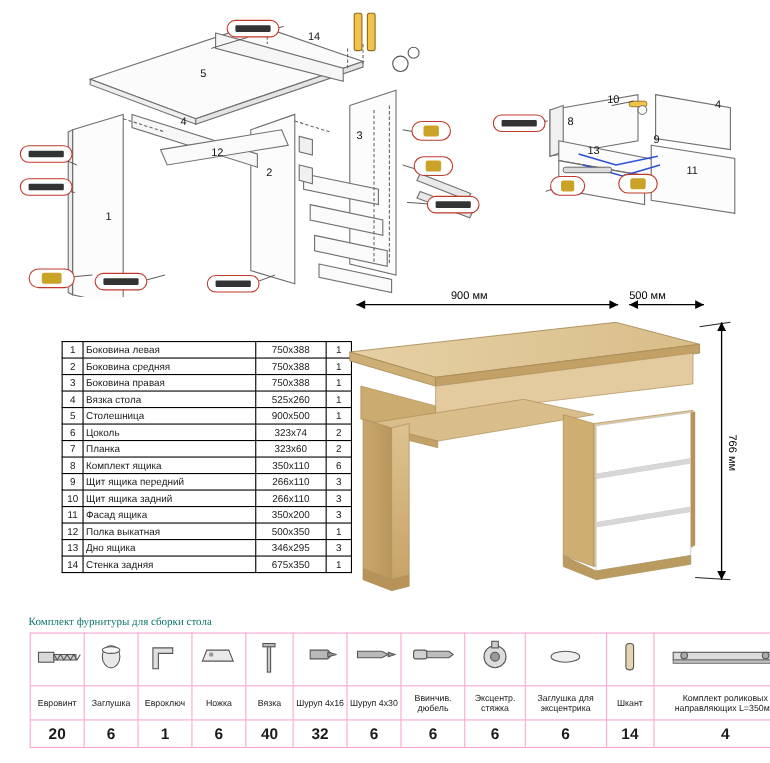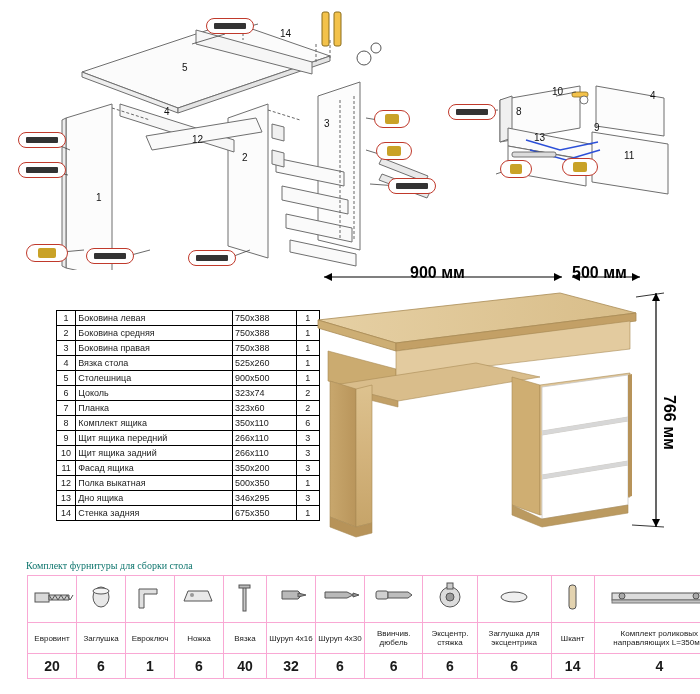--- a/index.html
+++ b/index.html
@@ -28,26 +28,26 @@
   }
 
   
   #parts{left:30px;top:310px;width:264px;}
   table.parts{border-collapse:collapse;font-size:9px;width:264px;}
   table.parts td{
     border:1px solid #000;padding:1px 2px;height:12px;line-height:12px;
   }
   td.c1{width:14px;text-align:center;}
   td.c2{width:150px;text-align:left;}
-  td.c3{width:58px;}
+  td.c3{width:58px;text-align:center;}
   td.c4{width:18px;text-align:center;}
 
   
   #render{left:300px;top:265px;width:400px;height:300px;}
-  .dim-text{position:absolute;font-size:16px;font-weight:bold;color:#000;}
+  .dim-text{position:absolute;font-size:10px;font-weight:normal;color:#000;}
 
   
   #kit{left:0;top:560px;width:700px;}
   #kit h2{
     margin:0;font-size:10px;font-weight:normal;
     font-family:"Liberation Serif", serif;color:#0f766e;padding-bottom:4px;
   }
   table.kit{border-collapse:collapse;width:698px;margin:0 1px;}
   table.kit td{border:1px solid #f9a8d4;text-align:center;vertical-align:middle;}
   td.kit-icon{height:44px;}

